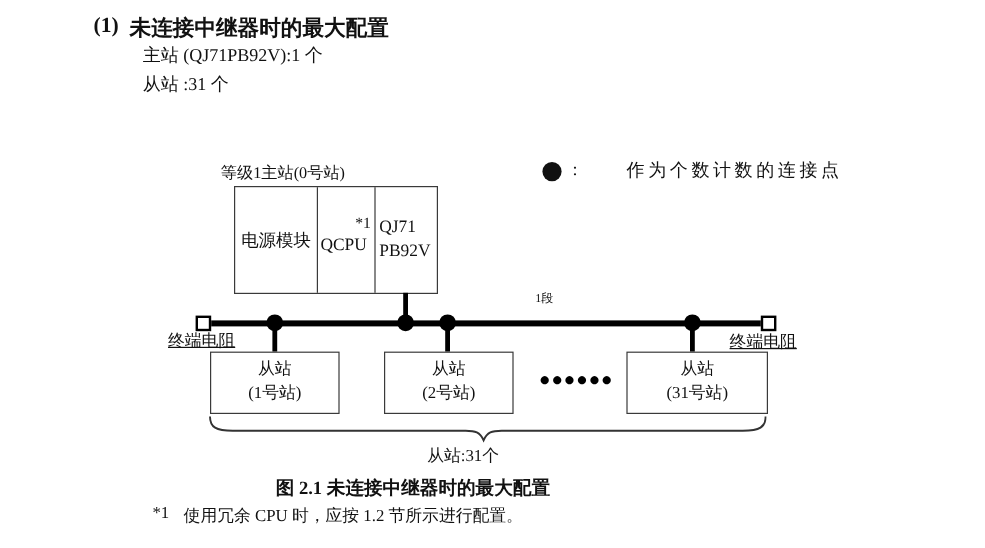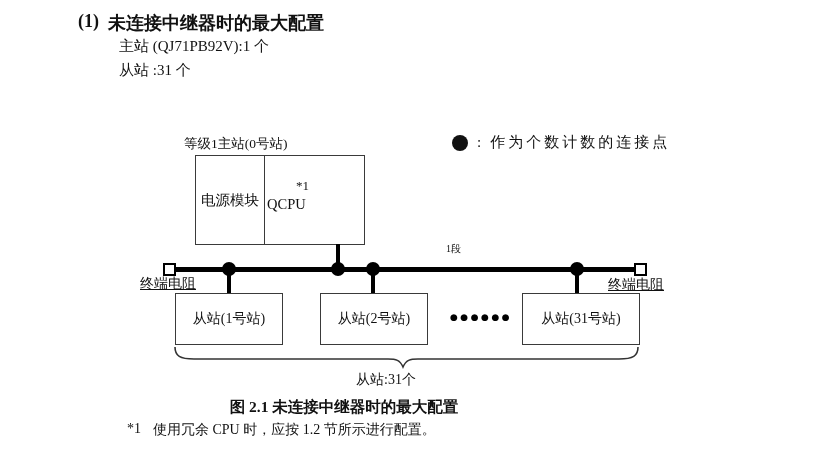--- a/index.html
+++ b/index.html
@@ -38,21 +38,21 @@
   .cell-module {
     flex: 1; border-left: 1.5px solid #3a3a3a;
     display: flex; flex-direction: column; justify-content: center;
     padding-left: 3px; line-height: 1.35;
   }
 
   
   .legend { position: absolute; left: 452px; top: 133px; display: flex; align-items: center; gap: 9px; }
   .legend-dot { width: 16px; height: 16px; border-radius: 50%; background: #111; }
   .legend-sep { font-size: 15px; }
-  .legend-text { font-size: 15px; letter-spacing: 3px; white-space: nowrap; }
+  .legend-text { font-size: 15px; letter-spacing: 3px; white-space: nowrap; margin-left: 32px; }
 
   
   .segment-label { position: absolute; left: 446px; top: 242px; font-size: 10px; }
   .bus-line { position: absolute; left: 170px; top: 267px; width: 471px; height: 5px; background: #000; }
   .terminator {
     position: absolute; width: 13px; height: 13px;
     background: #fff; border: 2px solid #000; box-sizing: border-box;
   }
   .term-left  { left: 163px; top: 263px; }
   .term-right { left: 634px; top: 263px; }
@@ -68,21 +68,21 @@
 
   .drop { position: absolute; width: 4px; background: #000; }
   .drop-master { left: 336px; top: 244px; height: 25px; }
   .drop-s1  { left: 227px; top: 271px; height: 23px; }
   .drop-s2  { left: 371px; top: 271px; height: 23px; }
   .drop-s31 { left: 575px; top: 271px; height: 23px; }
 
   
   .slave-box {
     position: absolute; border: 1.5px solid #3a3a3a; background: #fff; box-sizing: border-box;
-    display: flex; flex-direction: row; align-items: center; justify-content: center;
+    display: flex; flex-direction: column; align-items: center; justify-content: center;
     font-size: 14px; line-height: 1.45; text-align: center;
   }
   .slave-1  { left: 175px; top: 293px; width: 108px; height: 52px; }
   .slave-2  { left: 320px; top: 293px; width: 108px; height: 52px; }
   .slave-31 { left: 522px; top: 293px; width: 118px; height: 52px; }
 
   .ellipsis {
     position: absolute; left: 450px; top: 313px;
     font-size: 9px; letter-spacing: 2.5px; line-height: 1; color: #000;
     font-family: "DejaVu Sans", sans-serif;
@@ -115,20 +115,24 @@
 
   <div>
 
     <div class="master-label">等级1主站(0号站)</div>
 
     <div class="master-box">
       <div class="cell cell-power">电源模块</div>
       <div class="cell cell-cpu">
         <span class="cpu-note">*1</span>
         <span class="cpu-name">QCPU</span>
+      </div>
+      <div class="cell cell-module">
+        <span>QJ71</span>
+        <span>PB92V</span>
       </div>
     </div>
 
     <div class="legend">
       <span class="legend-dot"></span>
       <span class="legend-sep">:</span>
       <span class="legend-text">作为个数计数的连接点</span>
     </div>
 
     <div class="segment-label">1段</div>

